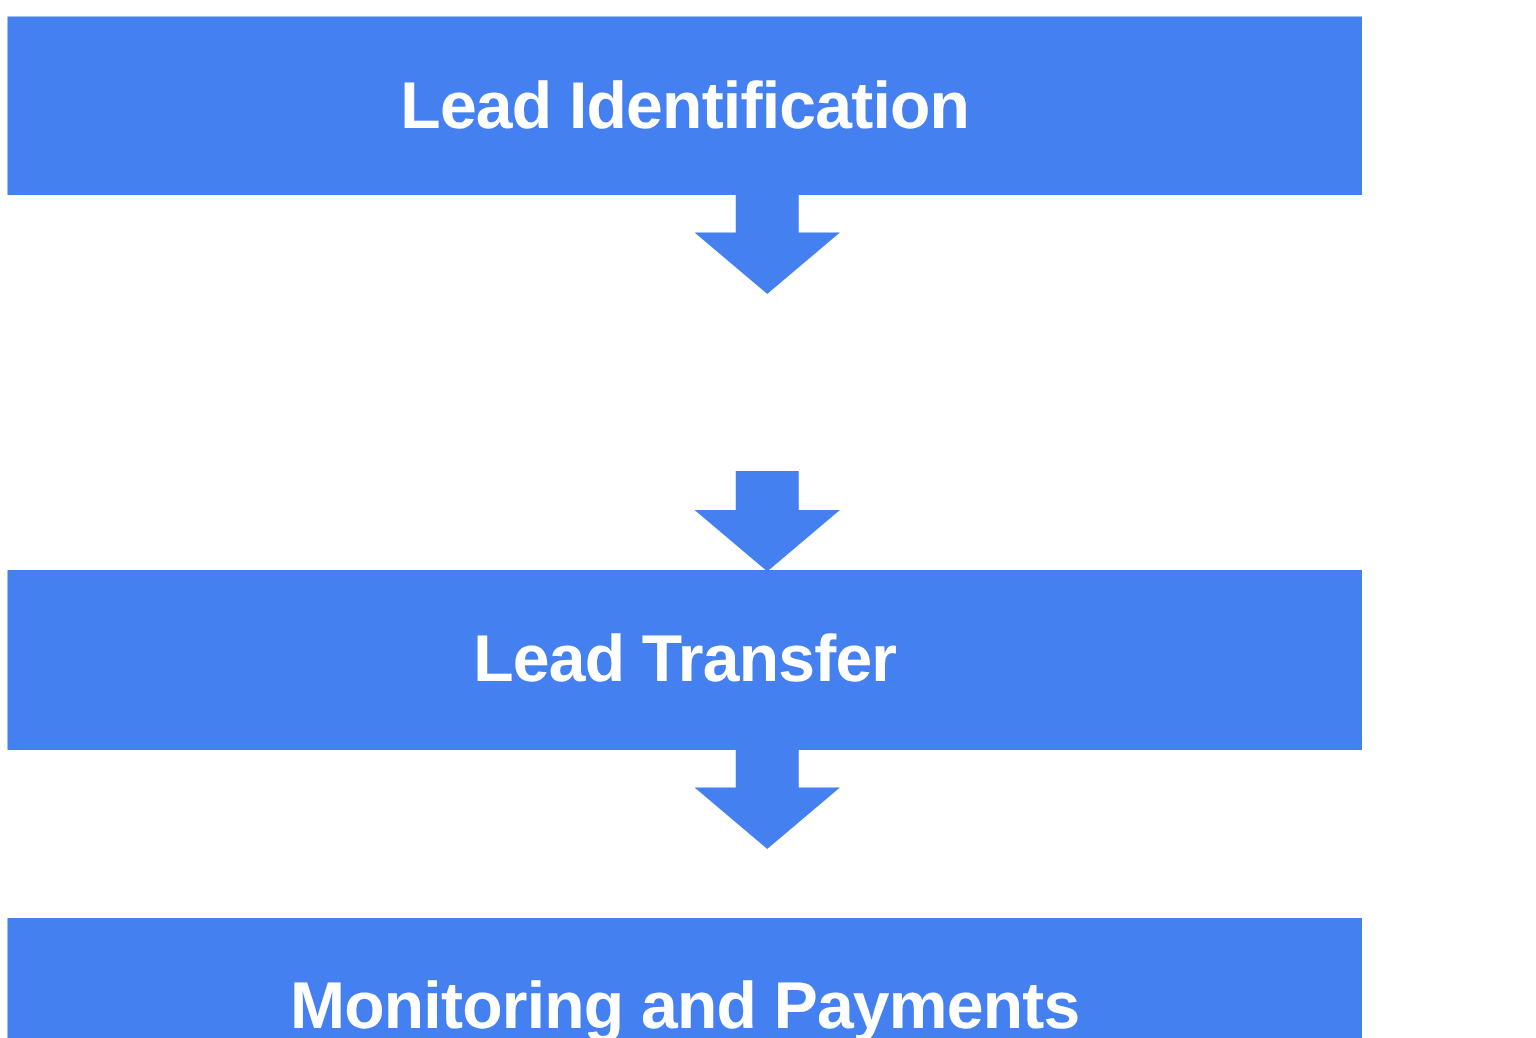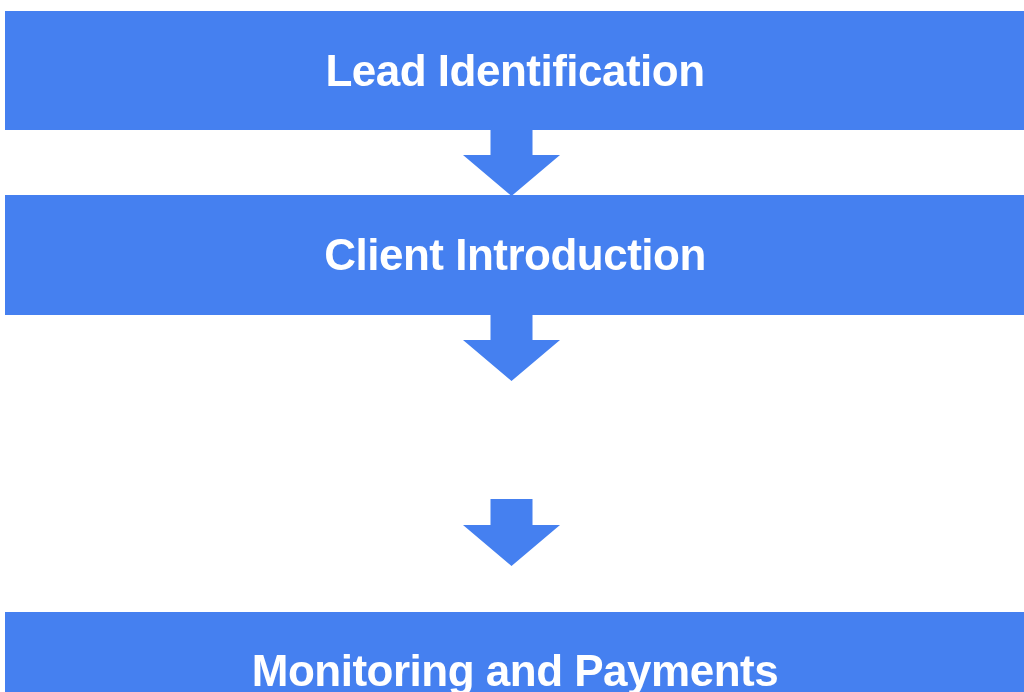--- a/index.html
+++ b/index.html
@@ -18,21 +18,21 @@
   #flow-canvas {
     position: relative;
     width: 1024px;
     height: 692px;
     background: #ffffff;
   }
 
   .flow-step {
     position: absolute;
     left: 5px;
-    width: 1020px;
+    width: 903px;
     display: flex;
     align-items: center;
     justify-content: center;
     box-sizing: border-box;
   }
 
   .step-label {
     color: #ffffff;
     font-family: "Liberation Sans", "DejaVu Sans", sans-serif;
     font-weight: bold;
@@ -72,30 +72,30 @@
   <div class="flow-step" id="step-1" style="background:#4580F0;">
     <span class="step-label" style="color: rgb(255, 255, 255);">Lead Identification</span>
   </div>
 
   <div class="flow-arrow" id="arrow-1">
     <svg viewBox="0 0 97 67" preserveAspectRatio="none" aria-hidden="true">
       <polygon points="27.5,0 69.5,0 69.5,26 97,26 48.5,67 0,26 27.5,26" fill="#4580F0"></polygon>
     </svg>
   </div>
 
-  <div class="flow-step" id="step-2" style="background:#4580F0;">
-    <span class="step-label" style="color: rgb(255, 255, 255);">Client Introduction</span>
-  </div>
 
   <div class="flow-arrow" id="arrow-2">
     <svg viewBox="0 0 97 67" preserveAspectRatio="none" aria-hidden="true">
       <polygon points="27.5,0 69.5,0 69.5,26 97,26 48.5,67 0,26 27.5,26" fill="#4580F0"></polygon>
     </svg>
   </div>
 
+  <div class="flow-step" id="step-3" style="background:#4580F0;">
+    <span class="step-label" style="color: rgb(255, 255, 255);">Lead Transfer</span>
+  </div>
 
   <div class="flow-arrow" id="arrow-3">
     <svg viewBox="0 0 97 67" preserveAspectRatio="none" aria-hidden="true">
       <polygon points="27.5,0 69.5,0 69.5,26 97,26 48.5,67 0,26 27.5,26" fill="#4580F0"></polygon>
     </svg>
   </div>
 
   <div class="flow-step" id="step-4" style="background:#4580F0;margin-top:47px;">
     <span class="step-label" style="color: rgb(255, 255, 255);">Monitoring and Payments</span>
   </div>

